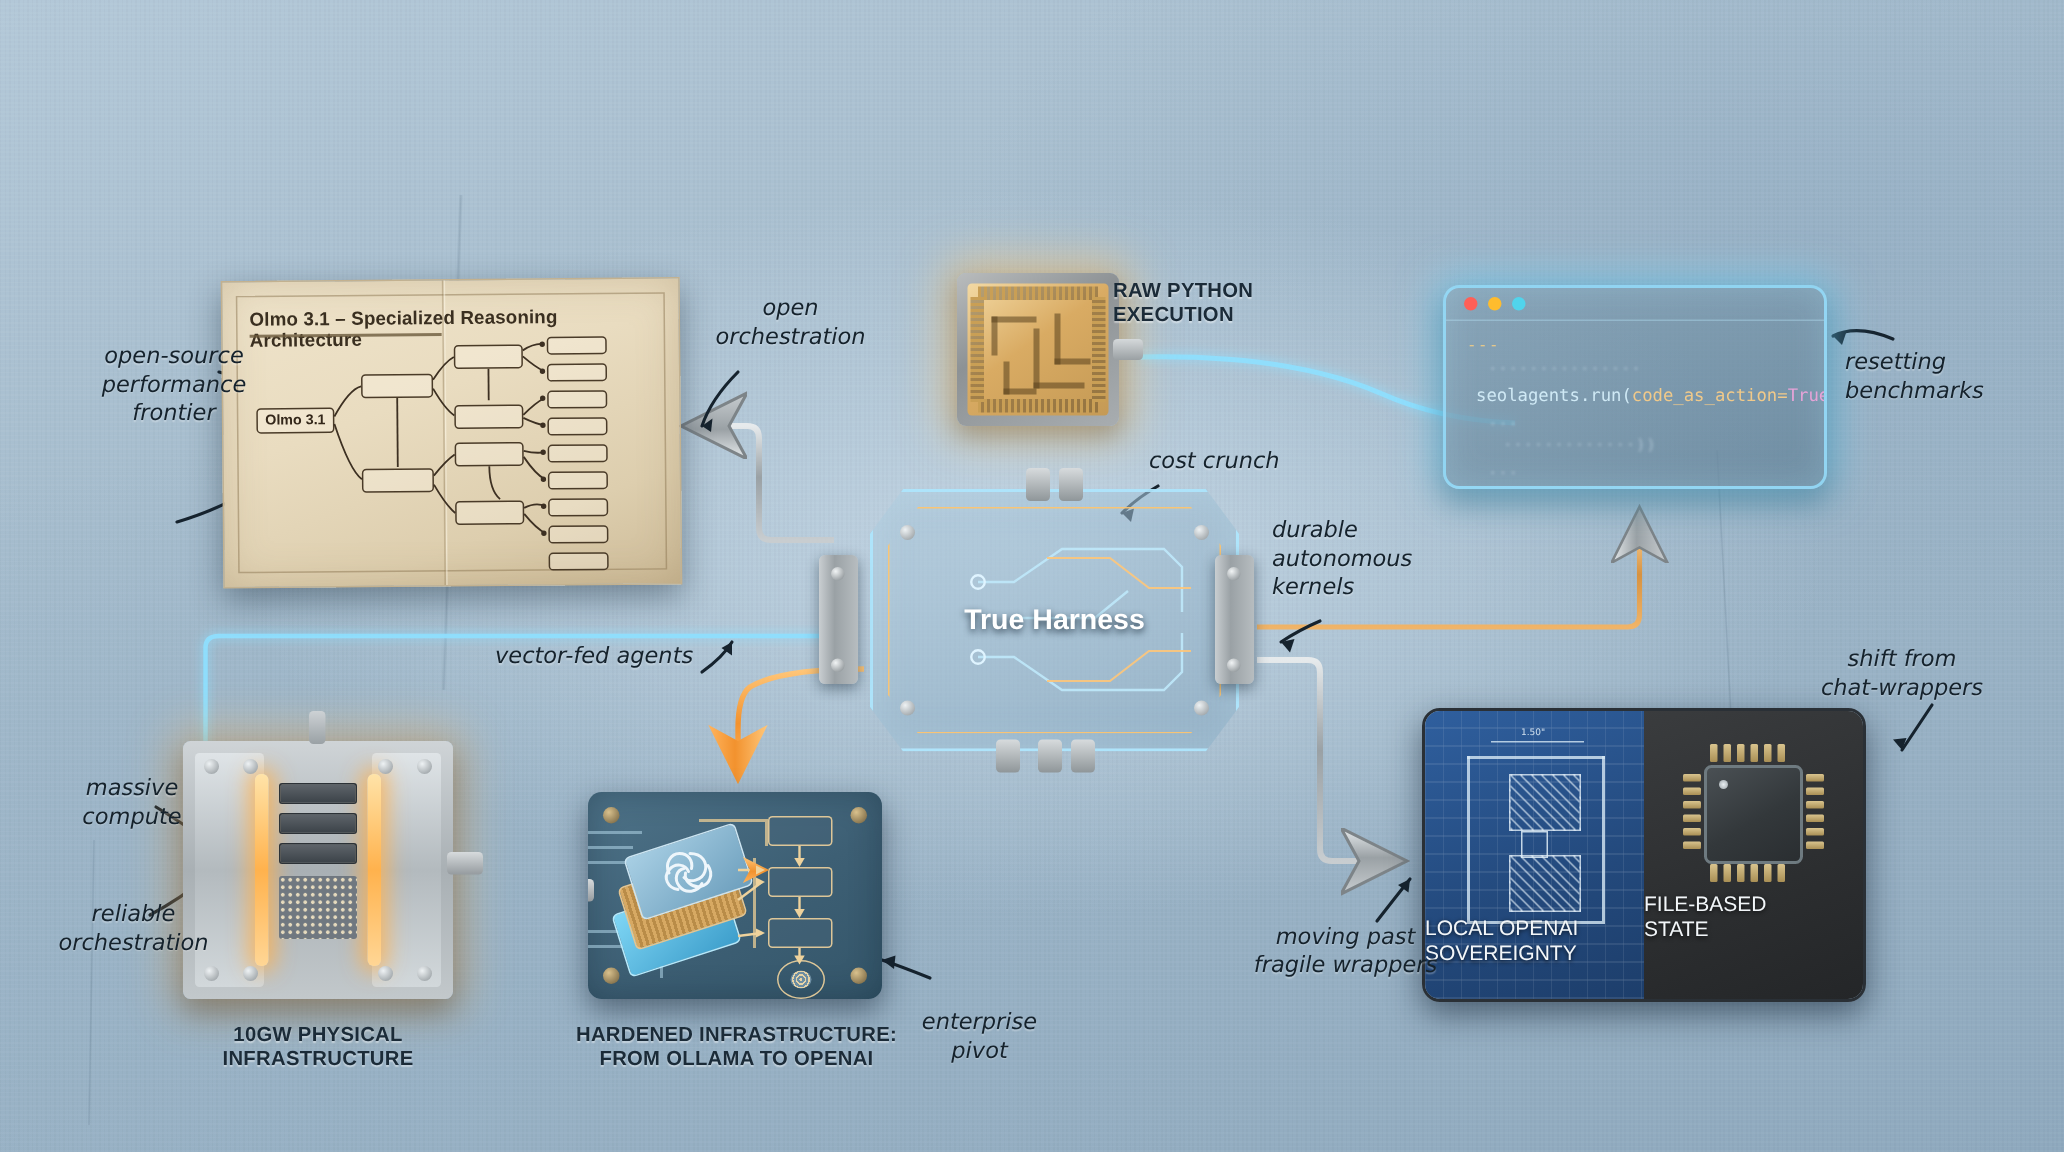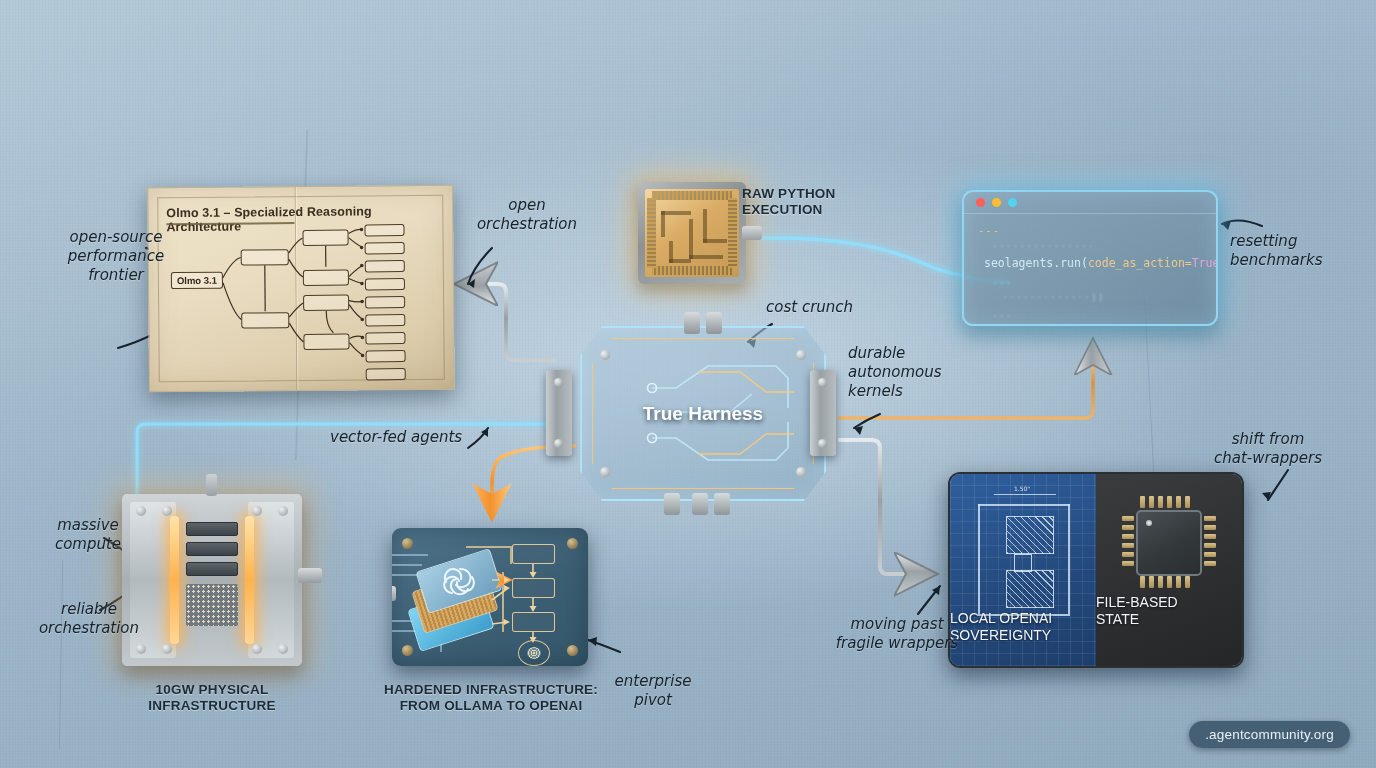--- a/index.html
+++ b/index.html
@@ -690,15 +690,14 @@
 compute</div>
   <div class="ann" style="left:14px;top:600px;width:150px;">reliable
 orchestration</div>
   <div class="ann" style="left:598px;top:672px;width:110px;">enterprise
 pivot</div>
   <div class="ann" style="left:1188px;top:430px;width:160px;">shift from
 chat-wrappers</div>
   <div class="ann" style="left:822px;top:615px;width:150px;">moving past
 fragile wrappers</div>
 
-  <div class="badge">.agentcommunity.org</div>
 
 </div>
 
 </body></html>

